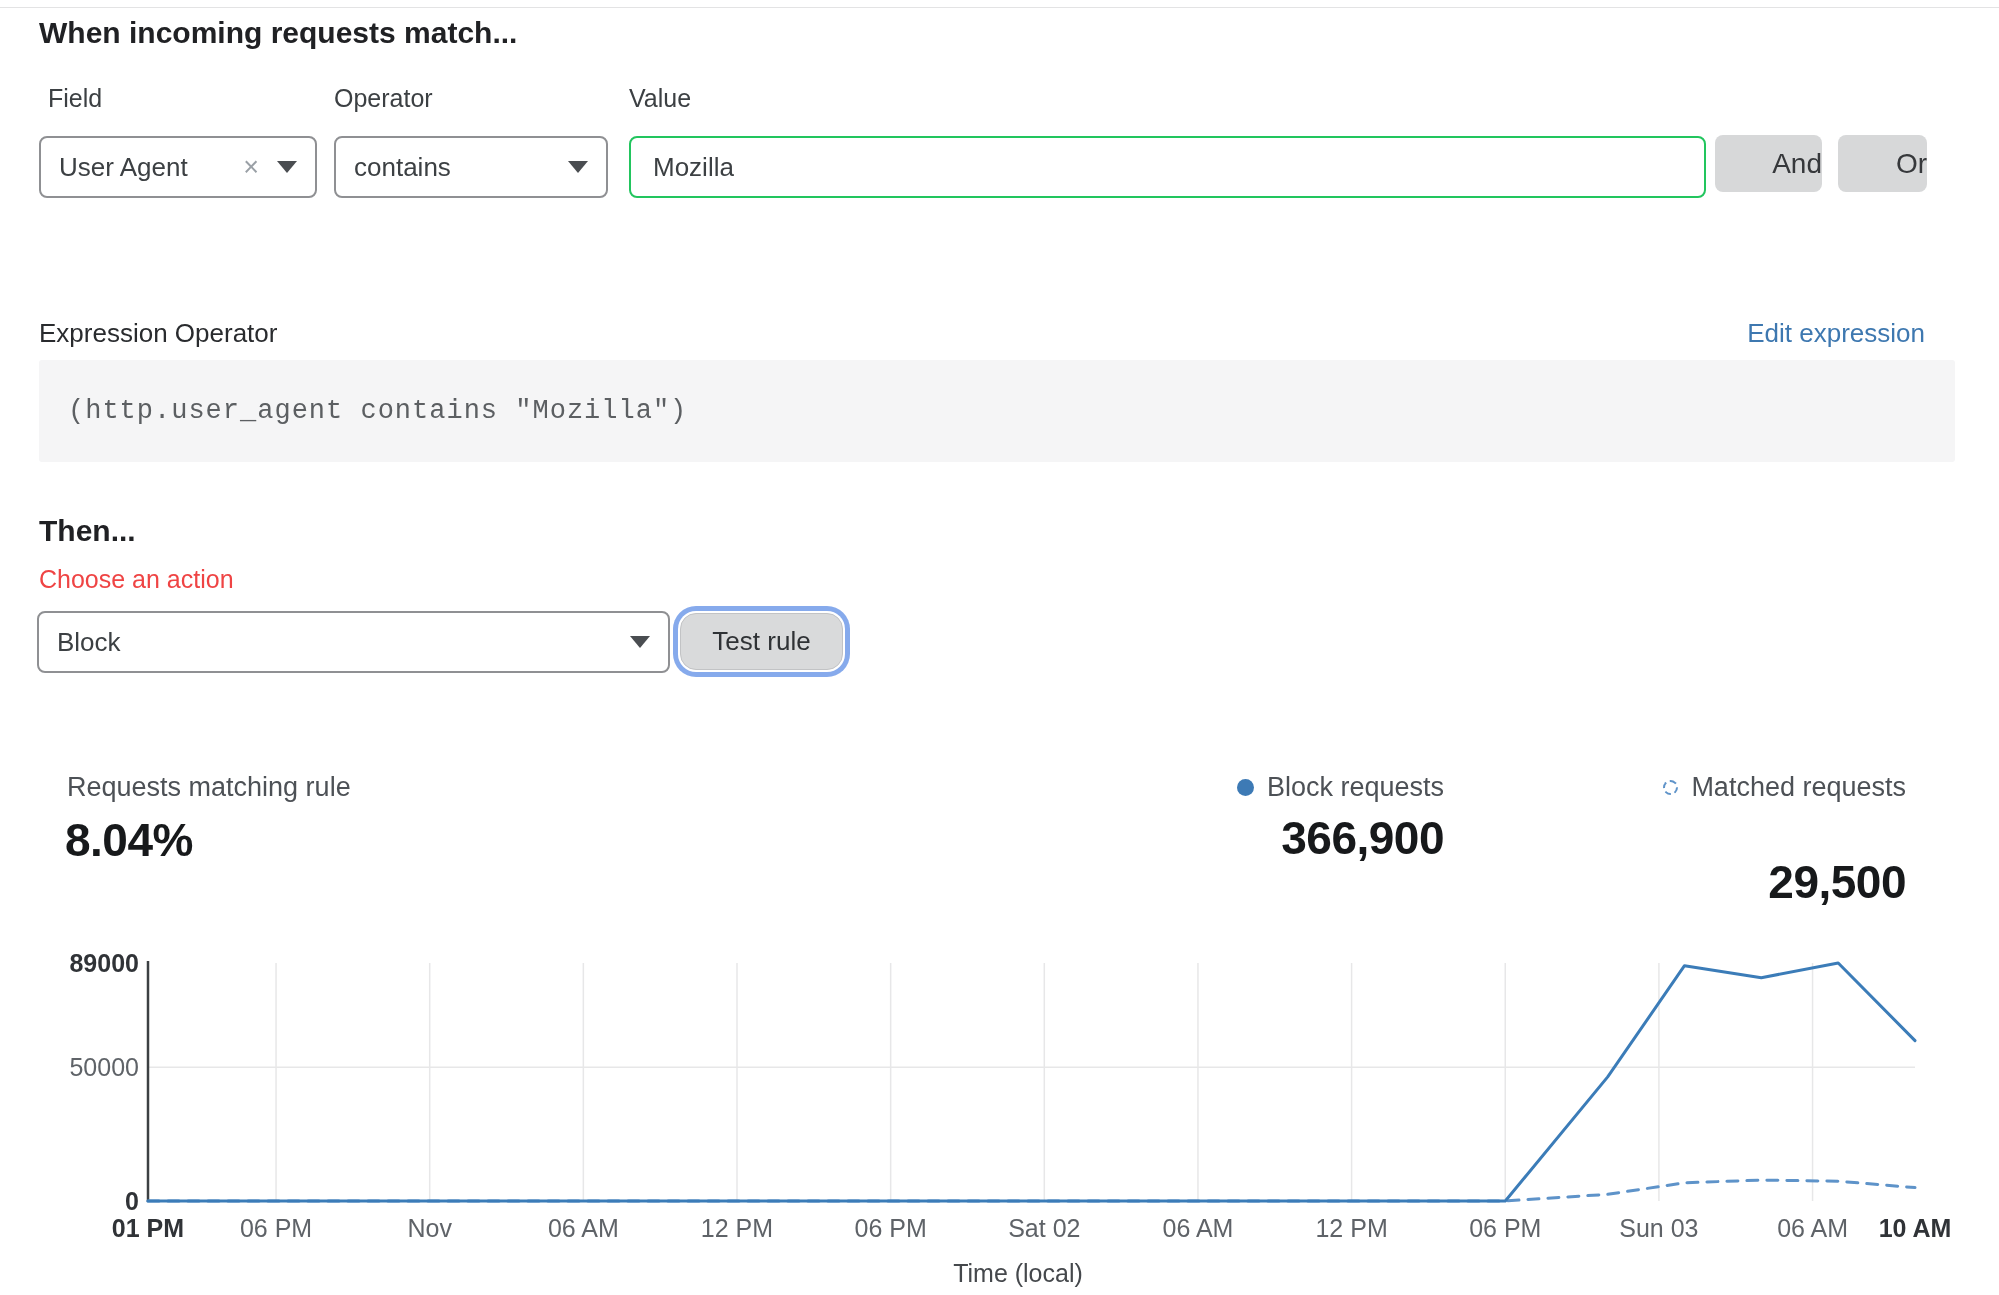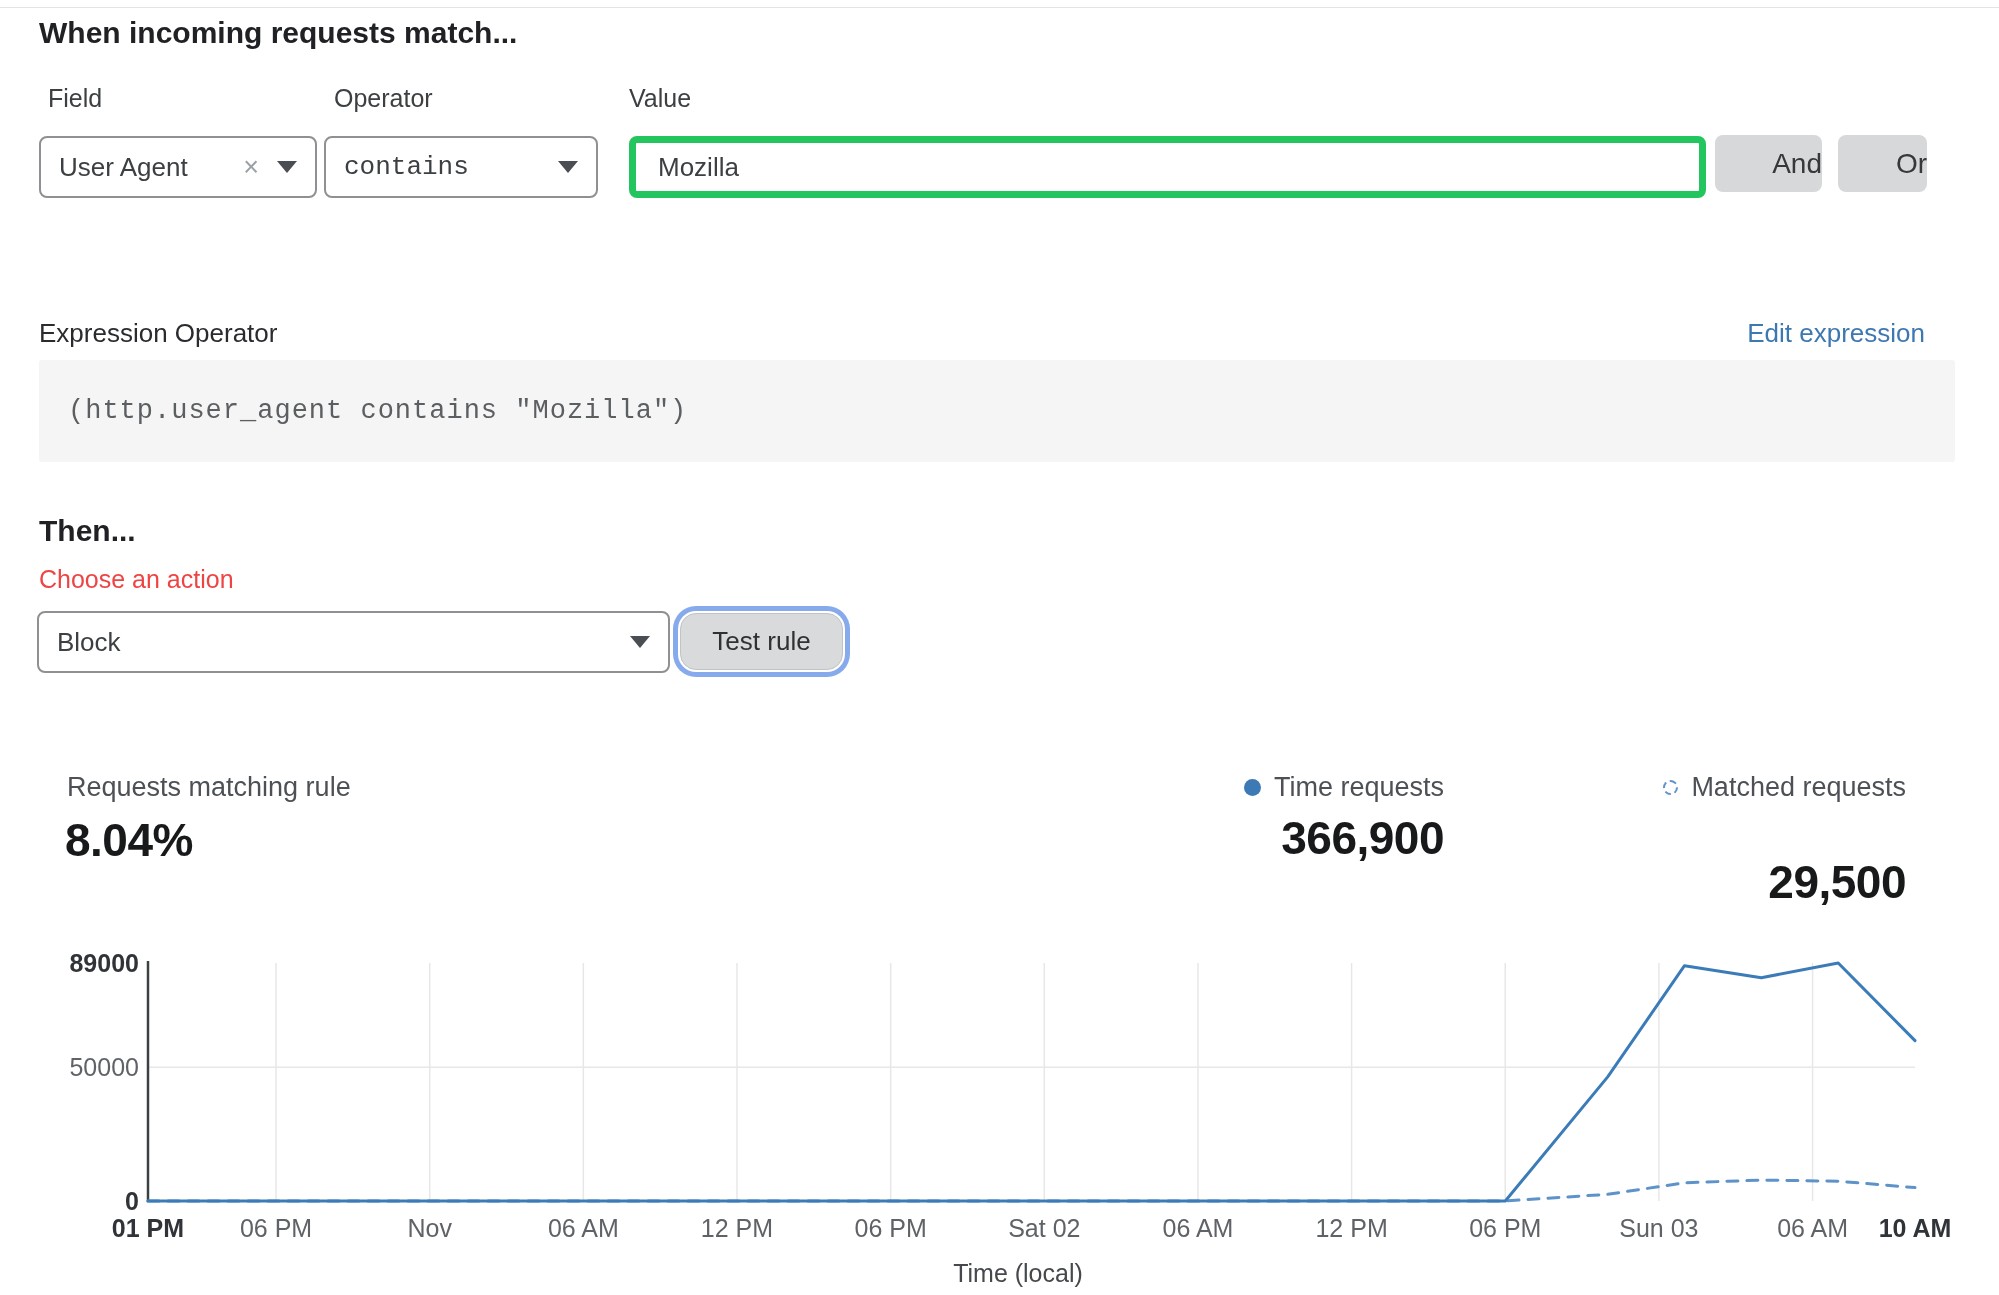--- a/index.html
+++ b/index.html
@@ -14,28 +14,28 @@
 
   .field-label { position:absolute; top:84px; font-size:25px; color:#3c4043; }
   #label-field { left:48px; }
   #label-operator { left:334px; }
   #label-value { left:629px; }
 
   .select-box { position:absolute; top:136px; height:62px; background:#fff;
     border:2px solid #8f9093; border-radius:8px; display:flex; align-items:center;
     padding:0 18px; font-size:26px; color:#3c4043; cursor:pointer; }
   #field-select { left:39px; width:278px; }
-  #operator-select { left:324px; width:274px;font-family:Liberation Mono, monospace; }
+  #operator-select { left:334px; width:274px; }
   .select-box .clear { margin-left:auto; font-size:27px; color:#9aa0a6; line-height:1; padding:0 4px; }
   .caret { width:0; height:0; border-left:10px solid transparent; border-right:10px solid transparent;
     border-top:12px solid #4a4d51; margin-left:14px; flex:none; }
   #operator-select .caret { margin-left:auto; }
 
   .text-input { position:absolute; top:136px; left:629px; width:1077px; height:62px;
-    border:7px solid #22c55e; border-radius:8px; font-size:26px; color:#3c4043;
+    border:2px solid #22c55e; border-radius:8px; font-size:26px; color:#3c4043;
     padding:0 22px; font-family:"Liberation Sans", sans-serif; background:#fff; }
 
   .pill-btn { position:absolute; top:135px; height:57px; background:#d7d8d9; border:none;
     border-radius:8px; font-size:28px; color:#36383b; font-family:"Liberation Sans", sans-serif; cursor:pointer;text-align:right; }
   #and-btn { left:1715px; width:107px; }
   #or-btn { left:1838px; width:89px; }
 
   #expr-label { position:absolute; left:39px; top:318px; font-size:26px; color:#292b2e; }
   #edit-link { position:absolute; right:74px; top:318px; font-size:26px; color:#3e78b0; text-decoration:none; cursor:pointer; }
   #code-block { position:absolute; left:39px; top:360px; width:1916px; height:102px;
@@ -114,21 +114,21 @@
   <button id="test-btn">Test rule</button>
 
   <div id="stat-matching">
     <div class="stat-label">Requests matching rule</div>
     <div class="stat-value">8.04%</div>
   </div>
 
   <div class="stat-right" id="stat-total">
     <div class="legend-row">
       <span class="legend-dot"></span>
-      <span class="stat-label">Time requests</span>
+      <span class="stat-label">Block requests</span>
     </div>
     <div class="stat-value">366,900</div>
   </div>
 
   <div class="stat-right" id="stat-matched">
     <div class="legend-row">
       <span class="legend-dashed"></span>
       <span class="stat-label">Matched requests</span>
     </div>
     <div class="stat-value">29,500</div>

